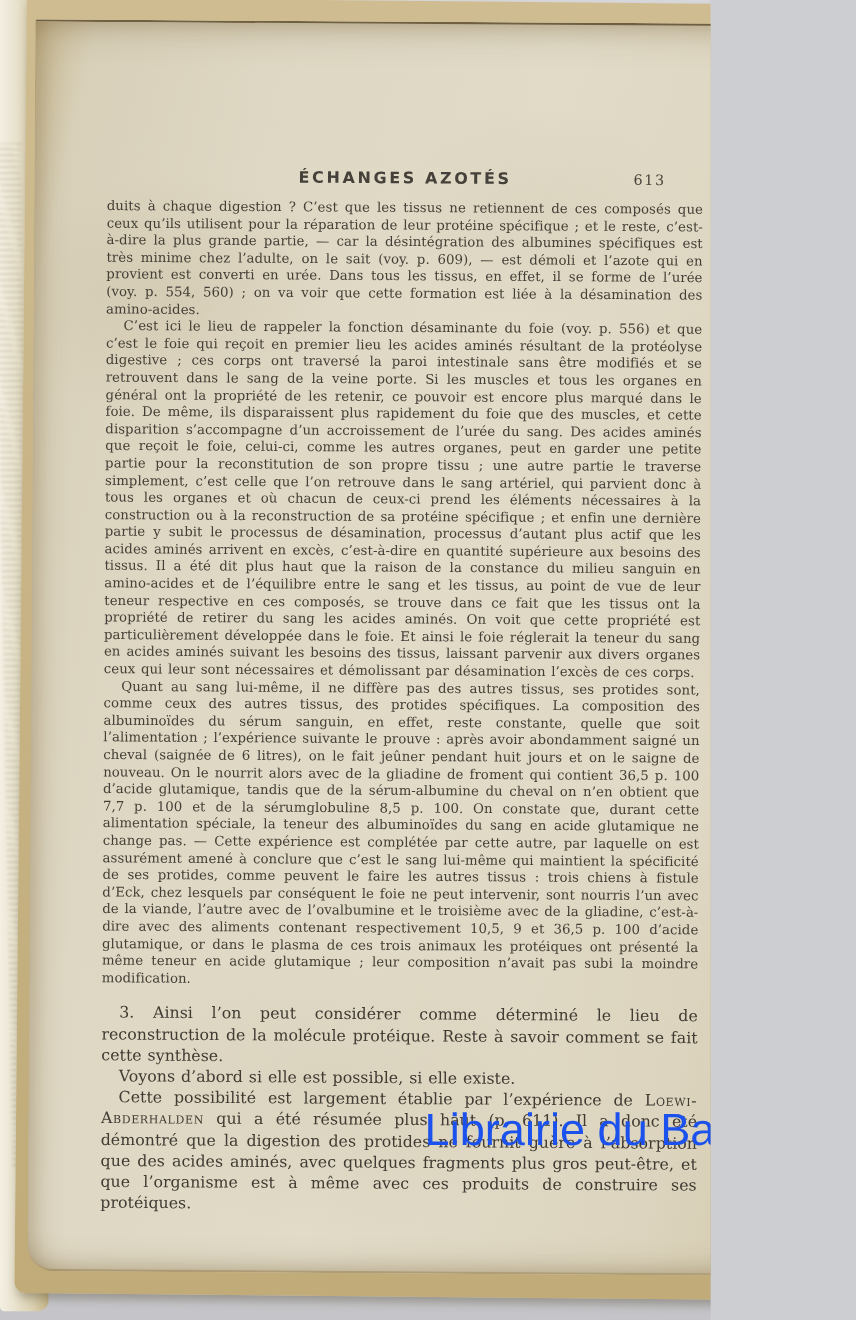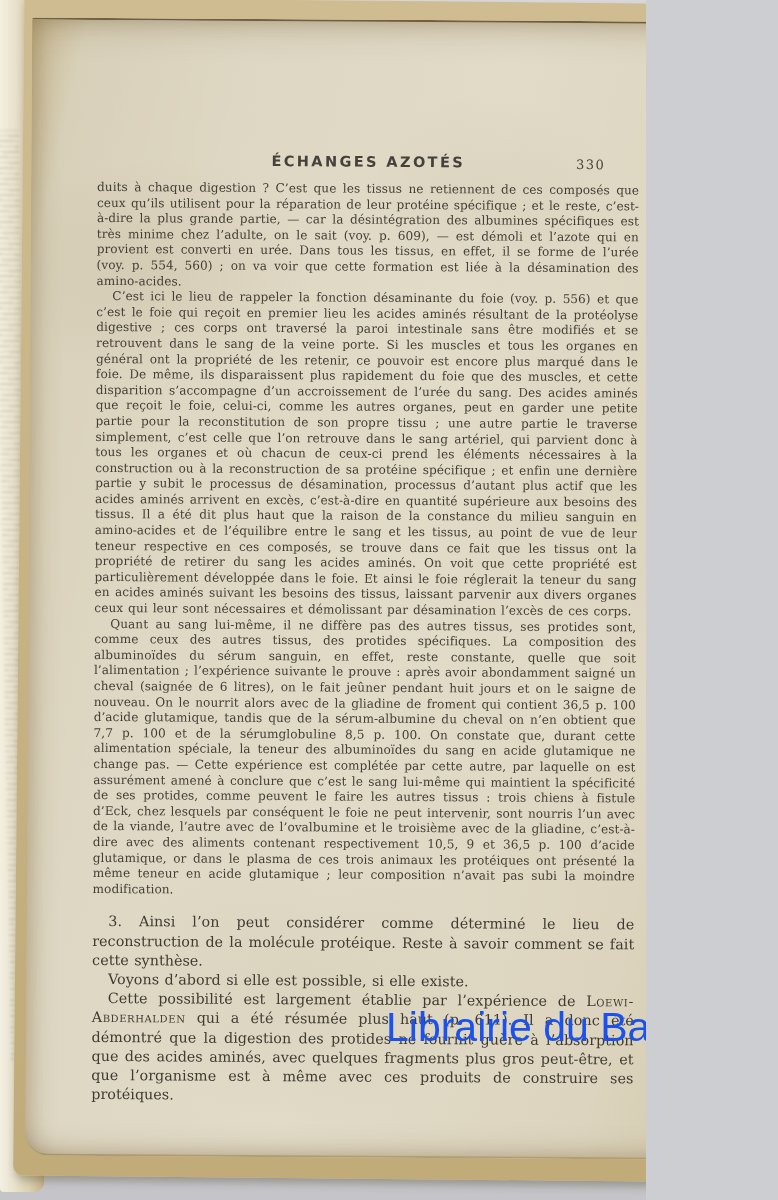--- a/index.html
+++ b/index.html
@@ -103,21 +103,21 @@
   <div class="facing-page">
     <div class="showthrough"></div>
   </div>
 
   <div class="book-block">
     <div class="page">
       <div class="content">
 
         <div class="title-row">
           <span class="title">ÉCHANGES AZOTÉS</span>
-          <span class="pagenum">330</span>
+          <span class="pagenum">613</span>
         </div>
 
         <div class="body-text">
           <p>duits à chaque digestion&nbsp;? C’est que les tissus ne retiennent de ces composés que ceux qu’ils utilisent pour la réparation de leur protéine spécifique&nbsp;; et le reste, c’est-à-dire la plus grande partie, — car la désintégration des albumines spécifiques est très minime chez l’adulte, on le sait (voy. p. 609), — est démoli et l’azote qui en provient est converti en urée. Dans tous les tissus, en effet, il se forme de l’urée (voy. p. 554, 560)&nbsp;; on va voir que cette formation est liée à la désamination des amino-acides.</p>
           <p class="ind">C’est ici le lieu de rappeler la fonction désaminante du foie (voy. p. 556) et que c’est le foie qui reçoit en premier lieu les acides aminés résultant de la protéolyse digestive&nbsp;; ces corps ont traversé la paroi intestinale sans être modifiés et se retrouvent dans le sang de la veine porte. Si les muscles et tous les organes en général ont la propriété de les retenir, ce pouvoir est encore plus marqué dans le foie. De même, ils disparaissent plus rapidement du foie que des muscles, et cette disparition s’accompagne d’un accroissement de l’urée du sang. Des acides aminés que reçoit le foie, celui-ci, comme les autres organes, peut en garder une petite partie pour la reconstitution de son propre tissu&nbsp;; une autre partie le traverse simplement, c’est celle que l’on retrouve dans le sang artériel, qui parvient donc à tous les organes et où chacun de ceux-ci prend les éléments nécessaires à la construction ou à la reconstruction de sa protéine spécifique&nbsp;; et enfin une dernière partie y subit le processus de désamination, processus d’autant plus actif que les acides aminés arrivent en excès, c’est-à-dire en quantité supérieure aux besoins des tissus. Il a été dit plus haut que la raison de la constance du milieu sanguin en amino-acides et de l’équilibre entre le sang et les tissus, au point de vue de leur teneur respective en ces composés, se trouve dans ce fait que les tissus ont la propriété de retirer du sang les acides aminés. On voit que cette propriété est particulièrement développée dans le foie. Et ainsi le foie réglerait la teneur du sang en acides aminés suivant les besoins des tissus, laissant parvenir aux divers organes ceux qui leur sont nécessaires et démolissant par désamination l’excès de ces corps.</p>
           <p class="ind">Quant au sang lui-même, il ne diffère pas des autres tissus, ses protides sont, comme ceux des autres tissus, des protides spécifiques. La composition des albuminoïdes du sérum sanguin, en effet, reste constante, quelle que soit l’alimentation&nbsp;; l’expérience suivante le prouve&nbsp;: après avoir abondamment saigné un cheval (saignée de 6 litres), on le fait jeûner pendant huit jours et on le saigne de nouveau. On le nourrit alors avec de la gliadine de froment qui contient 36,5 p. 100 d’acide glutamique, tandis que de la sérum-albumine du cheval on n’en obtient que 7,7 p. 100 et de la sérumglobuline 8,5 p. 100. On constate que, durant cette alimentation spéciale, la teneur des albuminoïdes du sang en acide glutamique ne change pas. — Cette expérience est complétée par cette autre, par laquelle on est assurément amené à conclure que c’est le sang lui-même qui maintient la spécificité de ses protides, comme peuvent le faire les autres tissus&nbsp;: trois chiens à fistule d’Eck, chez lesquels par conséquent le foie ne peut intervenir, sont nourris l’un avec de la viande, l’autre avec de l’ovalbumine et le troisième avec de la gliadine, c’est-à-dire avec des aliments contenant respectivement 10,5, 9 et 36,5 p. 100 d’acide glutamique, or dans le plasma de ces trois animaux les protéiques ont présenté la même teneur en acide glutamique&nbsp;; leur composition n’avait pas subi la moindre modification.</p>
         </div>
 
         <div class="section body-text">
           <p class="ind">3. Ainsi l’on peut considérer comme déterminé le lieu de reconstruction de la molécule protéique. Reste à savoir comment se fait cette synthèse.</p>

